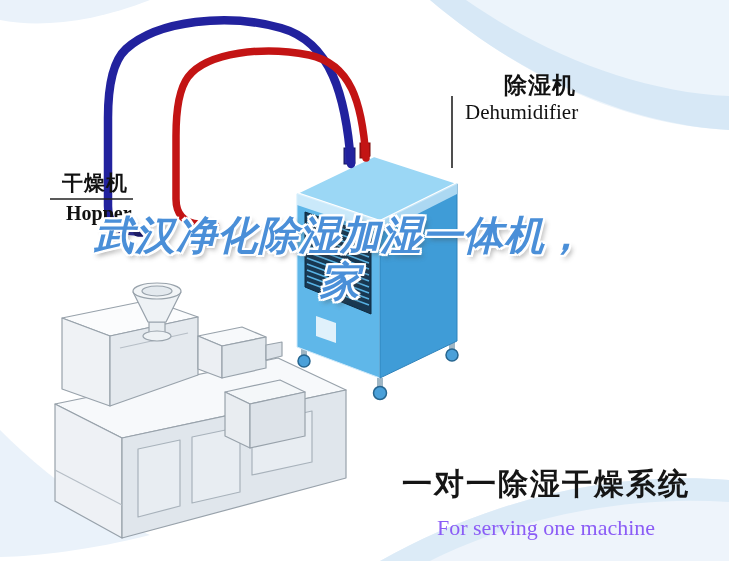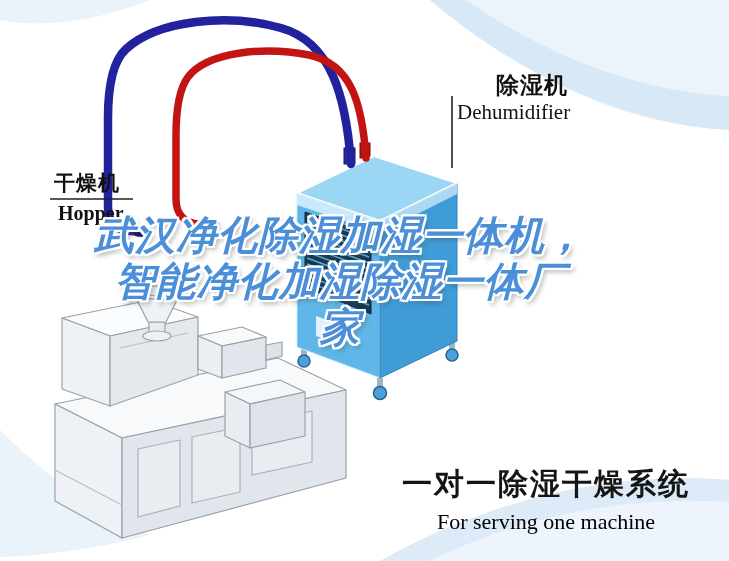--- a/index.html
+++ b/index.html
@@ -5,21 +5,21 @@
   html,body{margin:0;padding:0;background:#fff;}
   .scene{
     position:relative;
     width:729px;height:561px;
     background:#ffffff;
     overflow:hidden;
     font-family:"DejaVu Sans", sans-serif;
   }
   .scene svg{position:absolute;left:0;top:0;}
 
-  .txt{position:absolute;z-index:5;white-space:nowrap;}
+  .txt{position:absolute;z-index:5;white-space:nowrap;margin-left:8px;}
 
   .label-zh{
     font-weight:bold;color:#111;
     font-size:23px;letter-spacing:1px;
   }
   .label-en{
     font-family:"Liberation Serif","DejaVu Serif",serif;
     font-size:21px;color:#111;
   }
 
@@ -37,21 +37,21 @@
 
   .caption{
     position:absolute;left:398px;top:464px;width:296px;
     z-index:5;text-align:center;
   }
   .caption-zh{
     font-size:30px;font-weight:bold;color:#151515;letter-spacing:2px;
   }
   .caption-en{
     font-family:"Liberation Serif","DejaVu Serif",serif;
-    font-size:22px;color:#000000;margin-top:4px;
+    font-size:22px;color:#8b5cf6;margin-top:10px;
   }
 </style>
 </head>
 <body>
 
 <div class="scene">
 
   <svg width="729" height="561" viewBox="0 0 729 561">
 
     <g>
@@ -139,21 +139,20 @@
   </svg>
 
   <div class="txt label-zh" style="left:496px;top:70px;">除湿机</div>
   <div class="txt label-en" style="left:457px;top:100px;">Dehumidifier</div>
 
   <div class="txt label-zh" style="left:54px;top:169px;font-size:21px;">干燥机</div>
   <div class="txt label-en" style="left:58px;top:202px;font-size:20px;font-weight:bold;">Hopper</div>
 
   <div class="watermark">
     <div>武汉净化除湿加湿一体机，</div>
-    <div>智能净化加湿除湿一体厂</div>
     <div>家</div>
   </div>
 
   <div class="caption">
     <div class="caption-zh">一对一除湿干燥系统</div>
     <div class="caption-en">For serving one machine</div>
   </div>
 
 </div>
 

